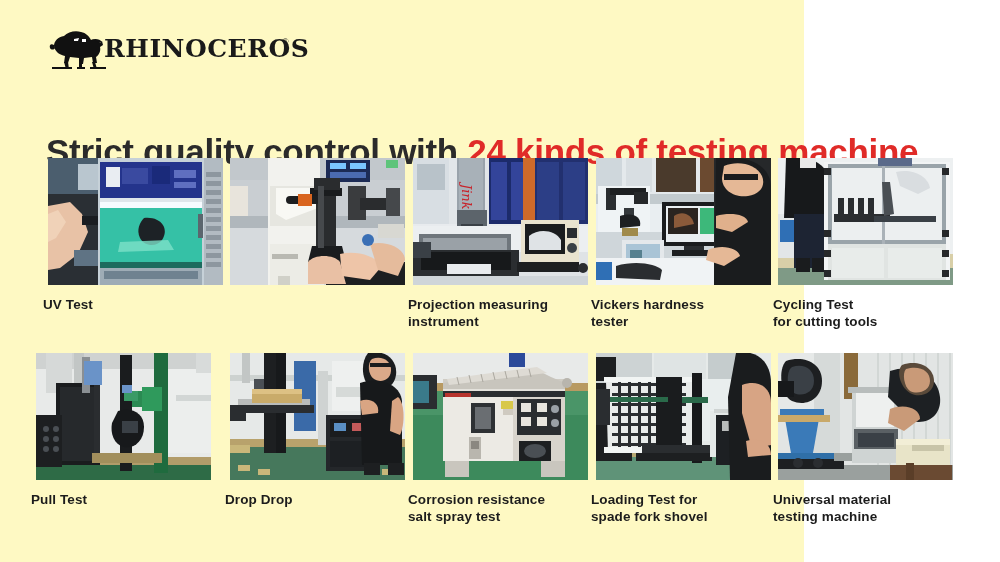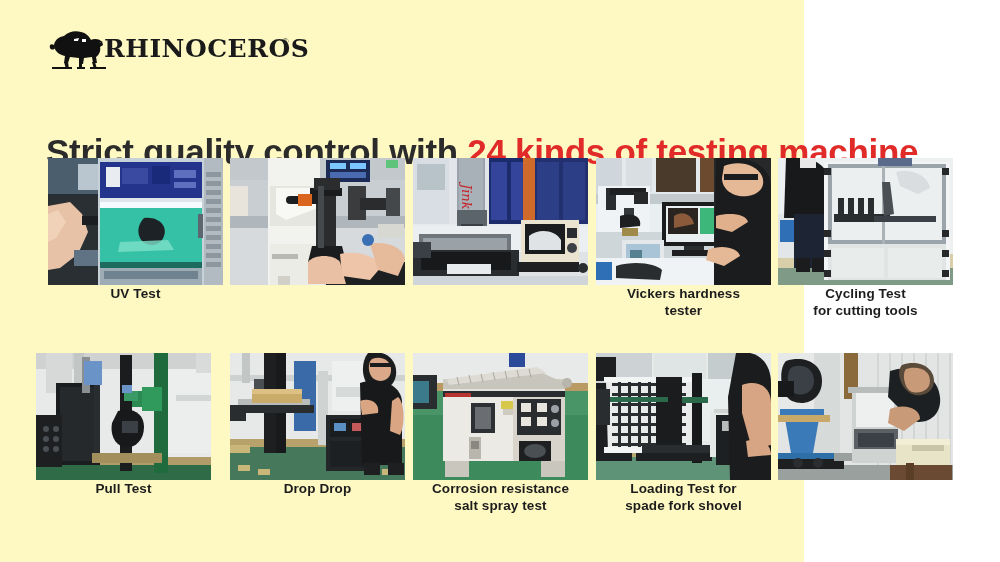--- a/index.html
+++ b/index.html
@@ -44,21 +44,21 @@
   .row { position: relative; height: 195px; }
   .cell { position: absolute; width: 175px; }
   .photo {
     position: relative;
     width: 175px; height: 127px;
     overflow: hidden;
     background: #cfd4d8;
   }
   .photo svg { display: block; width: 175px; height: 127px; }
   .caption {
-    text-align: center;
+    margin-top: 11px;
     font-size: 13.5px;
     font-weight: bold;
     color: #1c1c1c;
     line-height: 17px;
     letter-spacing: 0.1px;
     width: 185px;
     margin-left: -5px;
   }
 </style>
 </head>
@@ -220,20 +220,21 @@
             <rect x="108" y="62" width="58" height="44" fill="#e9e3cf"></rect>
             <rect x="112" y="66" width="40" height="30" fill="#1a1c1e"></rect>
             <path d="M116 78 C126 70, 142 72, 148 82 L148 92 L116 92 Z" fill="#dfe3e6"></path>
             <rect x="154" y="70" width="10" height="10" fill="#2a2d30"></rect>
             <circle cx="159" cy="90" r="5" fill="#3a4046"></circle>
             <rect x="104" y="104" width="62" height="10" fill="#1d1f21"></rect>
             <circle cx="170" cy="110" r="5" fill="#2a2d30"></circle>
             <rect x="0" y="118" width="175" height="9" fill="#cfd5d9"></rect>
           </svg>
         </div>
+        <div class="caption">Projection measuring<br>instrument</div>
       </div>
 
       <div class="cell" style="left:596px">
         <div class="photo">
           <svg viewBox="0 0 175 127" xmlns="http://www.w3.org/2000/svg">
             <rect width="175" height="127" fill="#cfd6da"></rect>
             <rect x="0" y="0" width="175" height="40" fill="#e4e9ec"></rect>
             <rect x="0" y="0" width="26" height="38" fill="#cfd7dc"></rect>
             <rect x="30" y="0" width="26" height="34" fill="#d8dee2"></rect>
             <rect x="60" y="0" width="40" height="34" fill="#4a3a2c"></rect>
@@ -557,17 +558,18 @@
             <path d="M124 12 C140 6, 156 14, 156 28 C156 40, 142 46, 132 40 C122 34, 118 18, 124 12 Z" fill="#5a4a3a"></path>
             <path d="M128 16 C142 12, 152 18, 152 28 C152 38, 140 42, 132 38 C126 34, 124 20, 128 16 Z" fill="#c99a78"></path>
             <path d="M112 56 C128 50, 142 56, 142 66 L126 78 L110 70 Z" fill="#c99a78"></path>
             <rect x="118" y="88" width="54" height="26" fill="#e8e4c8"></rect>
             <rect x="118" y="86" width="54" height="6" fill="#f2eed6"></rect>
             <rect x="134" y="92" width="32" height="6" fill="#c8c4a8"></rect>
             <rect x="112" y="112" width="62" height="15" fill="#6a4a32"></rect>
             <rect x="128" y="110" width="8" height="17" fill="#5a3e28"></rect>
           </svg>
         </div>
+        <div class="caption">Universal material<br>testing machine</div>
       </div>
 
     </div>
   </div>
 </div>
 
 </body></html>

